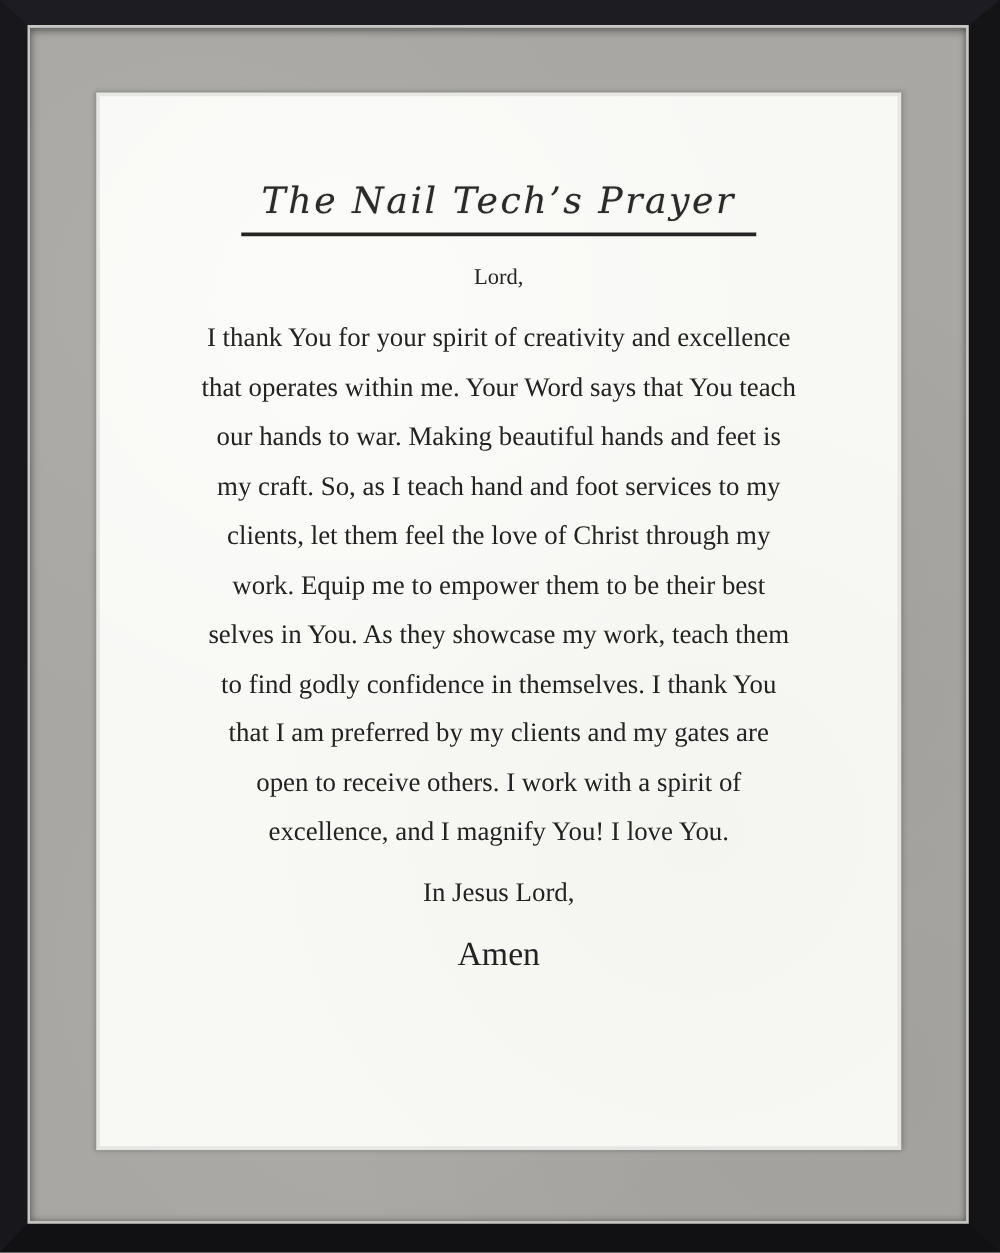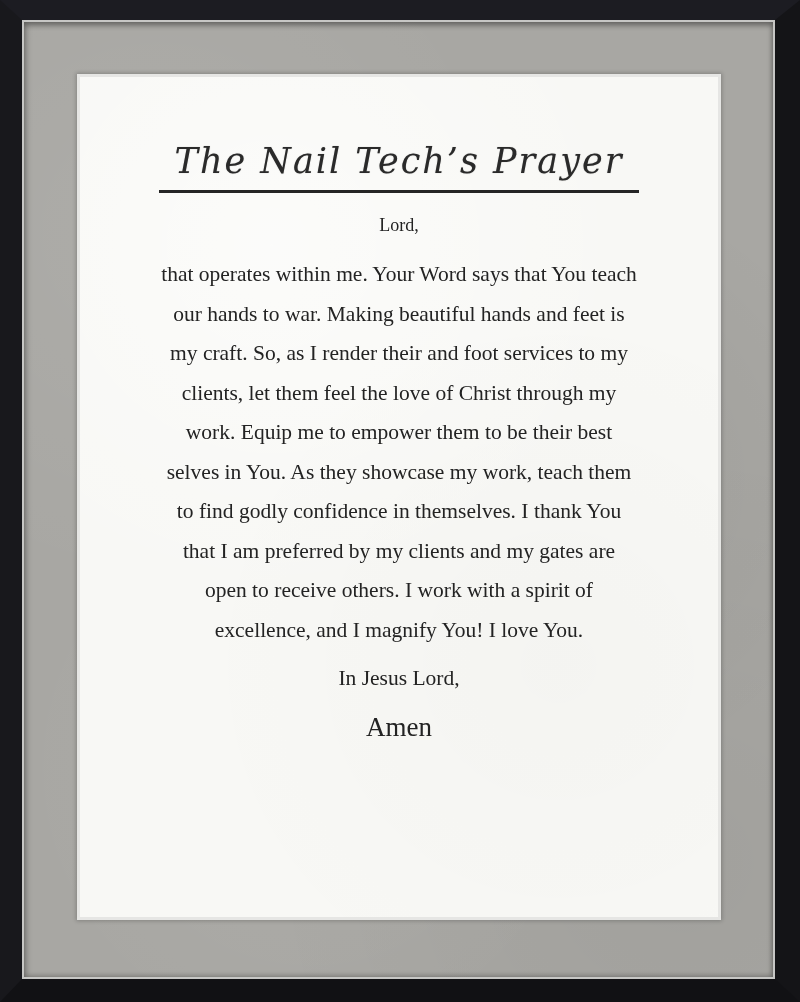--- a/index.html
+++ b/index.html
@@ -77,21 +77,21 @@
   .title-wrap {
     margin: 0;
     padding-top: 64px;
     font-weight: normal;
   }
   .title {
     display: inline-block;
     font-family: "DejaVu Serif", serif;
     font-style: italic;
     font-weight: normal;
-    font-size: 35px;
+    font-size: 29px;
     letter-spacing: 2px;
     color: #2a2a2a;
     padding: 0 16px 9px 16px;
     border-bottom: 3px solid #252525;
     text-shadow: 0 0 1px rgba(40,40,40,0.35);
   }
 
   .salutation {
     margin-top: 17px;
     font-size: 18px;
@@ -126,23 +126,24 @@
 <div class="frame">
   <div class="lip">
     <div class="matte">
       <div class="paper">
 
         <h1 class="title-wrap"><span class="title">The Nail Tech’s Prayer</span></h1>
 
         <div class="salutation">Lord,</div>
 
         <div class="body-text">
+            <div class="body-line">I thank You for your spirit of creativity and excellence</div>
             <div class="body-line">that operates within me. Your Word says that You teach</div>
             <div class="body-line">our hands to war. Making beautiful hands and feet is</div>
-            <div class="body-line">my craft. So, as I render their and foot services to my</div>
+            <div class="body-line">my craft. So, as I teach hand and foot services to my</div>
             <div class="body-line">clients, let them feel the love of Christ through my</div>
             <div class="body-line">work. Equip me to empower them to be their best</div>
             <div class="body-line">selves in You. As they showcase my work, teach them</div>
             <div class="body-line">to find godly confidence in themselves. I thank You</div>
             <div class="body-line">that I am preferred by my clients and my gates are</div>
             <div class="body-line">open to receive others. I work with a spirit of</div>
             <div class="body-line">excellence, and I magnify You! I love You.</div>
           </div>
 
         <div class="closing">In Jesus Lord,</div>

